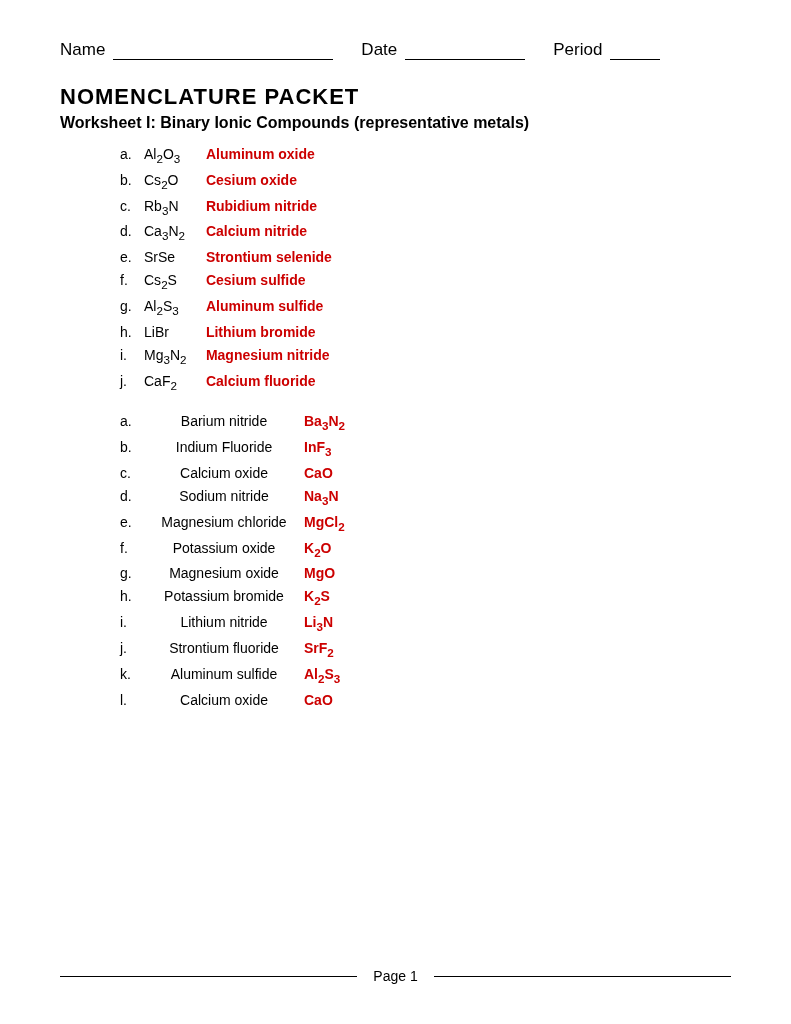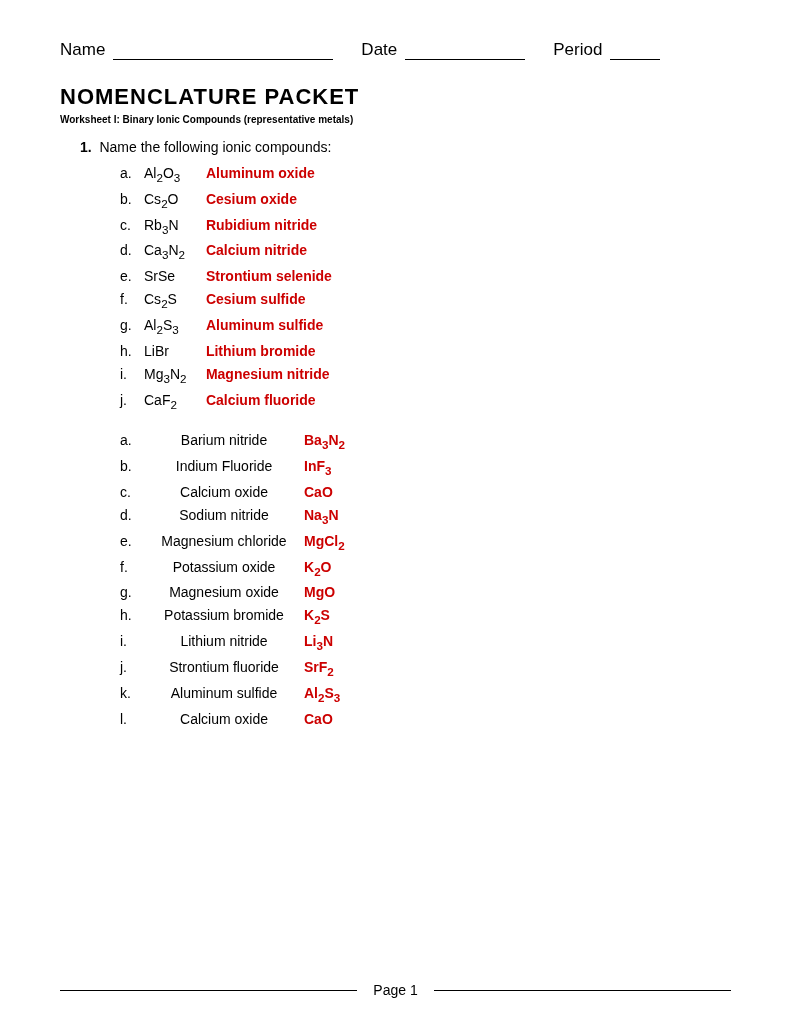--- a/index.html
+++ b/index.html
@@ -34,21 +34,21 @@
       font-size: 22px;
       font-weight: 900;
       font-family: 'Arial Black', 'Arial', sans-serif;
       letter-spacing: 1px;
       text-transform: uppercase;
       margin-bottom: 4px;
     }
 
     .worksheet-title {
       font-weight: bold;
-      font-size: 10px;
+      font-size: 16px;
       margin-bottom: 14px;
     }
 
     .question-block {
       margin-bottom: 22px;
     }
 
     .question-intro {
       font-size: 14px;
       margin-bottom: 10px;
@@ -104,23 +104,20 @@
   <span class="spacer"></span>
   <span class="field-label">Period</span>
   <span class="underline period-line">&nbsp;</span>
 </div>
 
 <h1>Nomenclature Packet</h1>
 
 <div class="worksheet-title">Worksheet I: Binary Ionic Compounds (representative metals)</div>
 
 <div class="question-block">
-  <div class="question-intro">
-    <strong>1.</strong>&nbsp;&nbsp;<span>Name the following ionic compounds:</span>
-  </div>
   <ul class="sub-list" id="q1-list">
       <li>
         <span class="item-label">a.</span>
         <span class="formula">Al<sub>2</sub>O<sub>3</sub></span>
         <span class="answer">&nbsp;Aluminum oxide</span>
       </li>
       <li>
         <span class="item-label">b.</span>
         <span class="formula">Cs<sub>2</sub>O</span>
         <span class="answer">&nbsp;Cesium oxide</span>
@@ -226,17 +223,17 @@
         <span class="answer">Al<sub>2</sub>S<sub>3</sub></span>
       </li>
       <li>
         <span class="item-label">l.</span>
         <span class="compound-name">Calcium oxide</span>
         <span class="answer">CaO</span>
       </li>
     </ul>
 </div>
 
-<div style="position: fixed; bottom: 26px; left: 0; right: 0; display: flex; align-items: center; padding: 0 60px;">
+<div style="position: fixed; bottom: 40px; left: 0; right: 0; display: flex; align-items: center; padding: 0 60px;">
   <div style="flex:1; height:1px; background:#000;"></div>
   <span style="margin: 0 16px; font-size:14px;">Page 1</span>
   <div style="flex:1; height:1px; background:#000;"></div>
 </div>
 
 </body></html>

